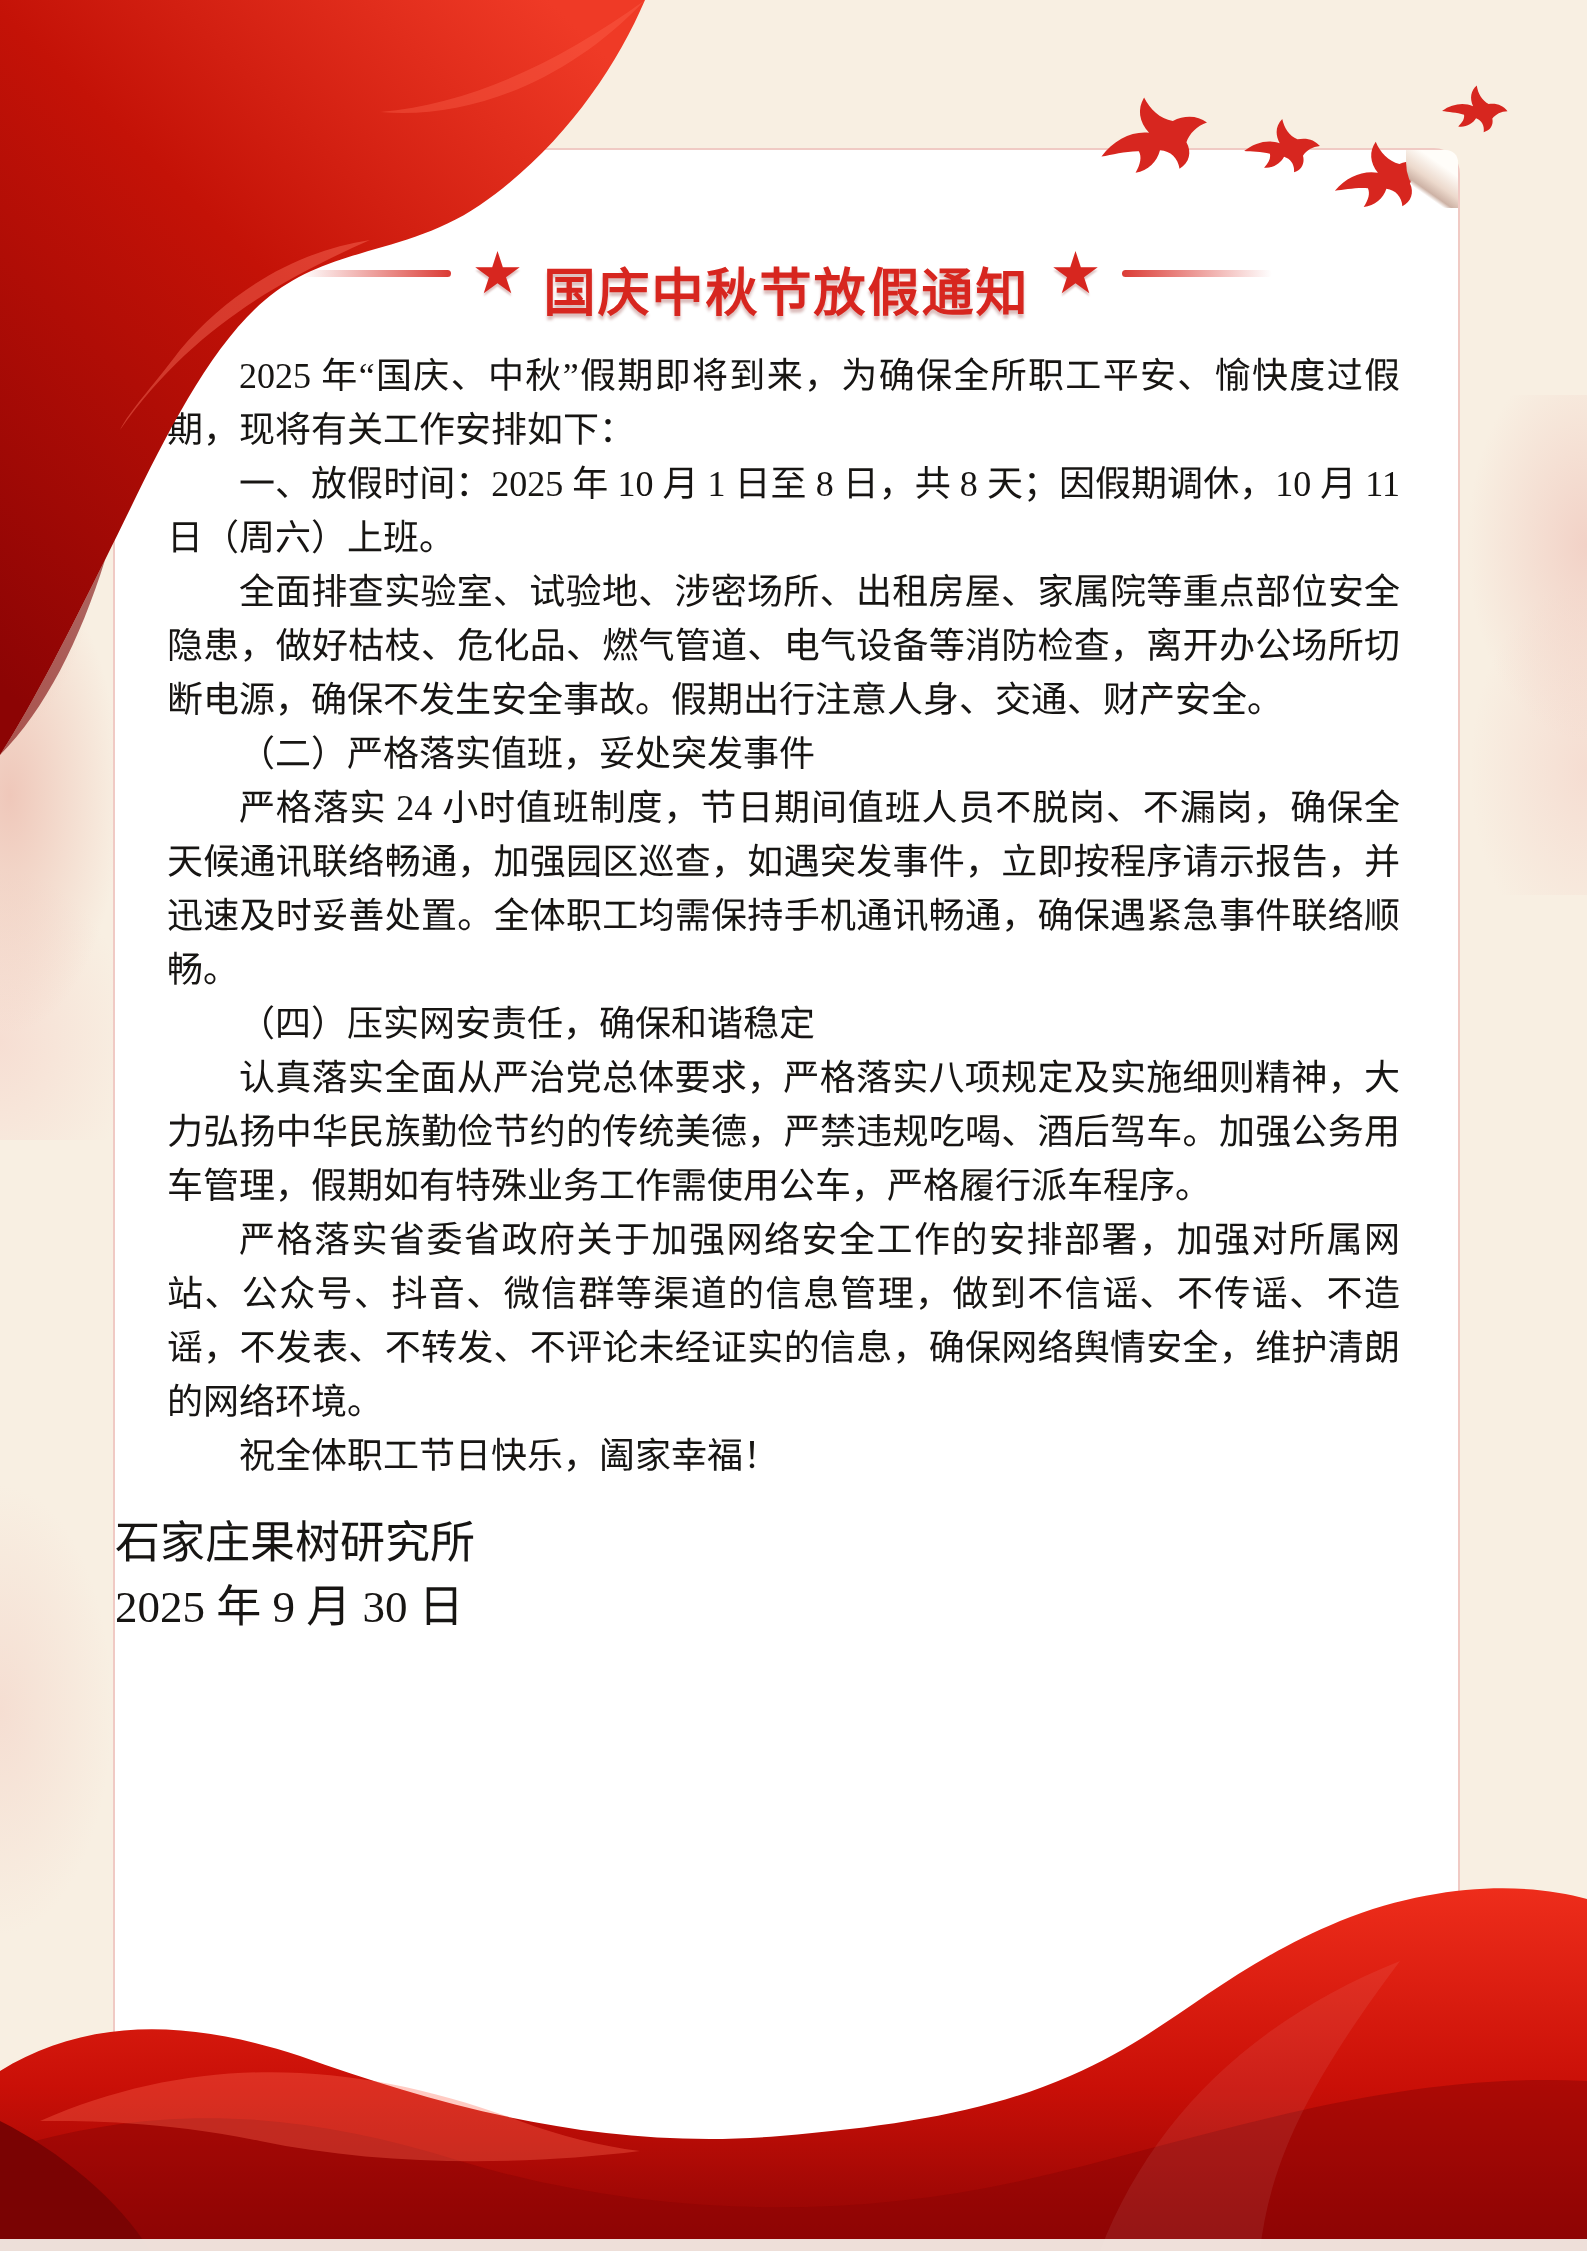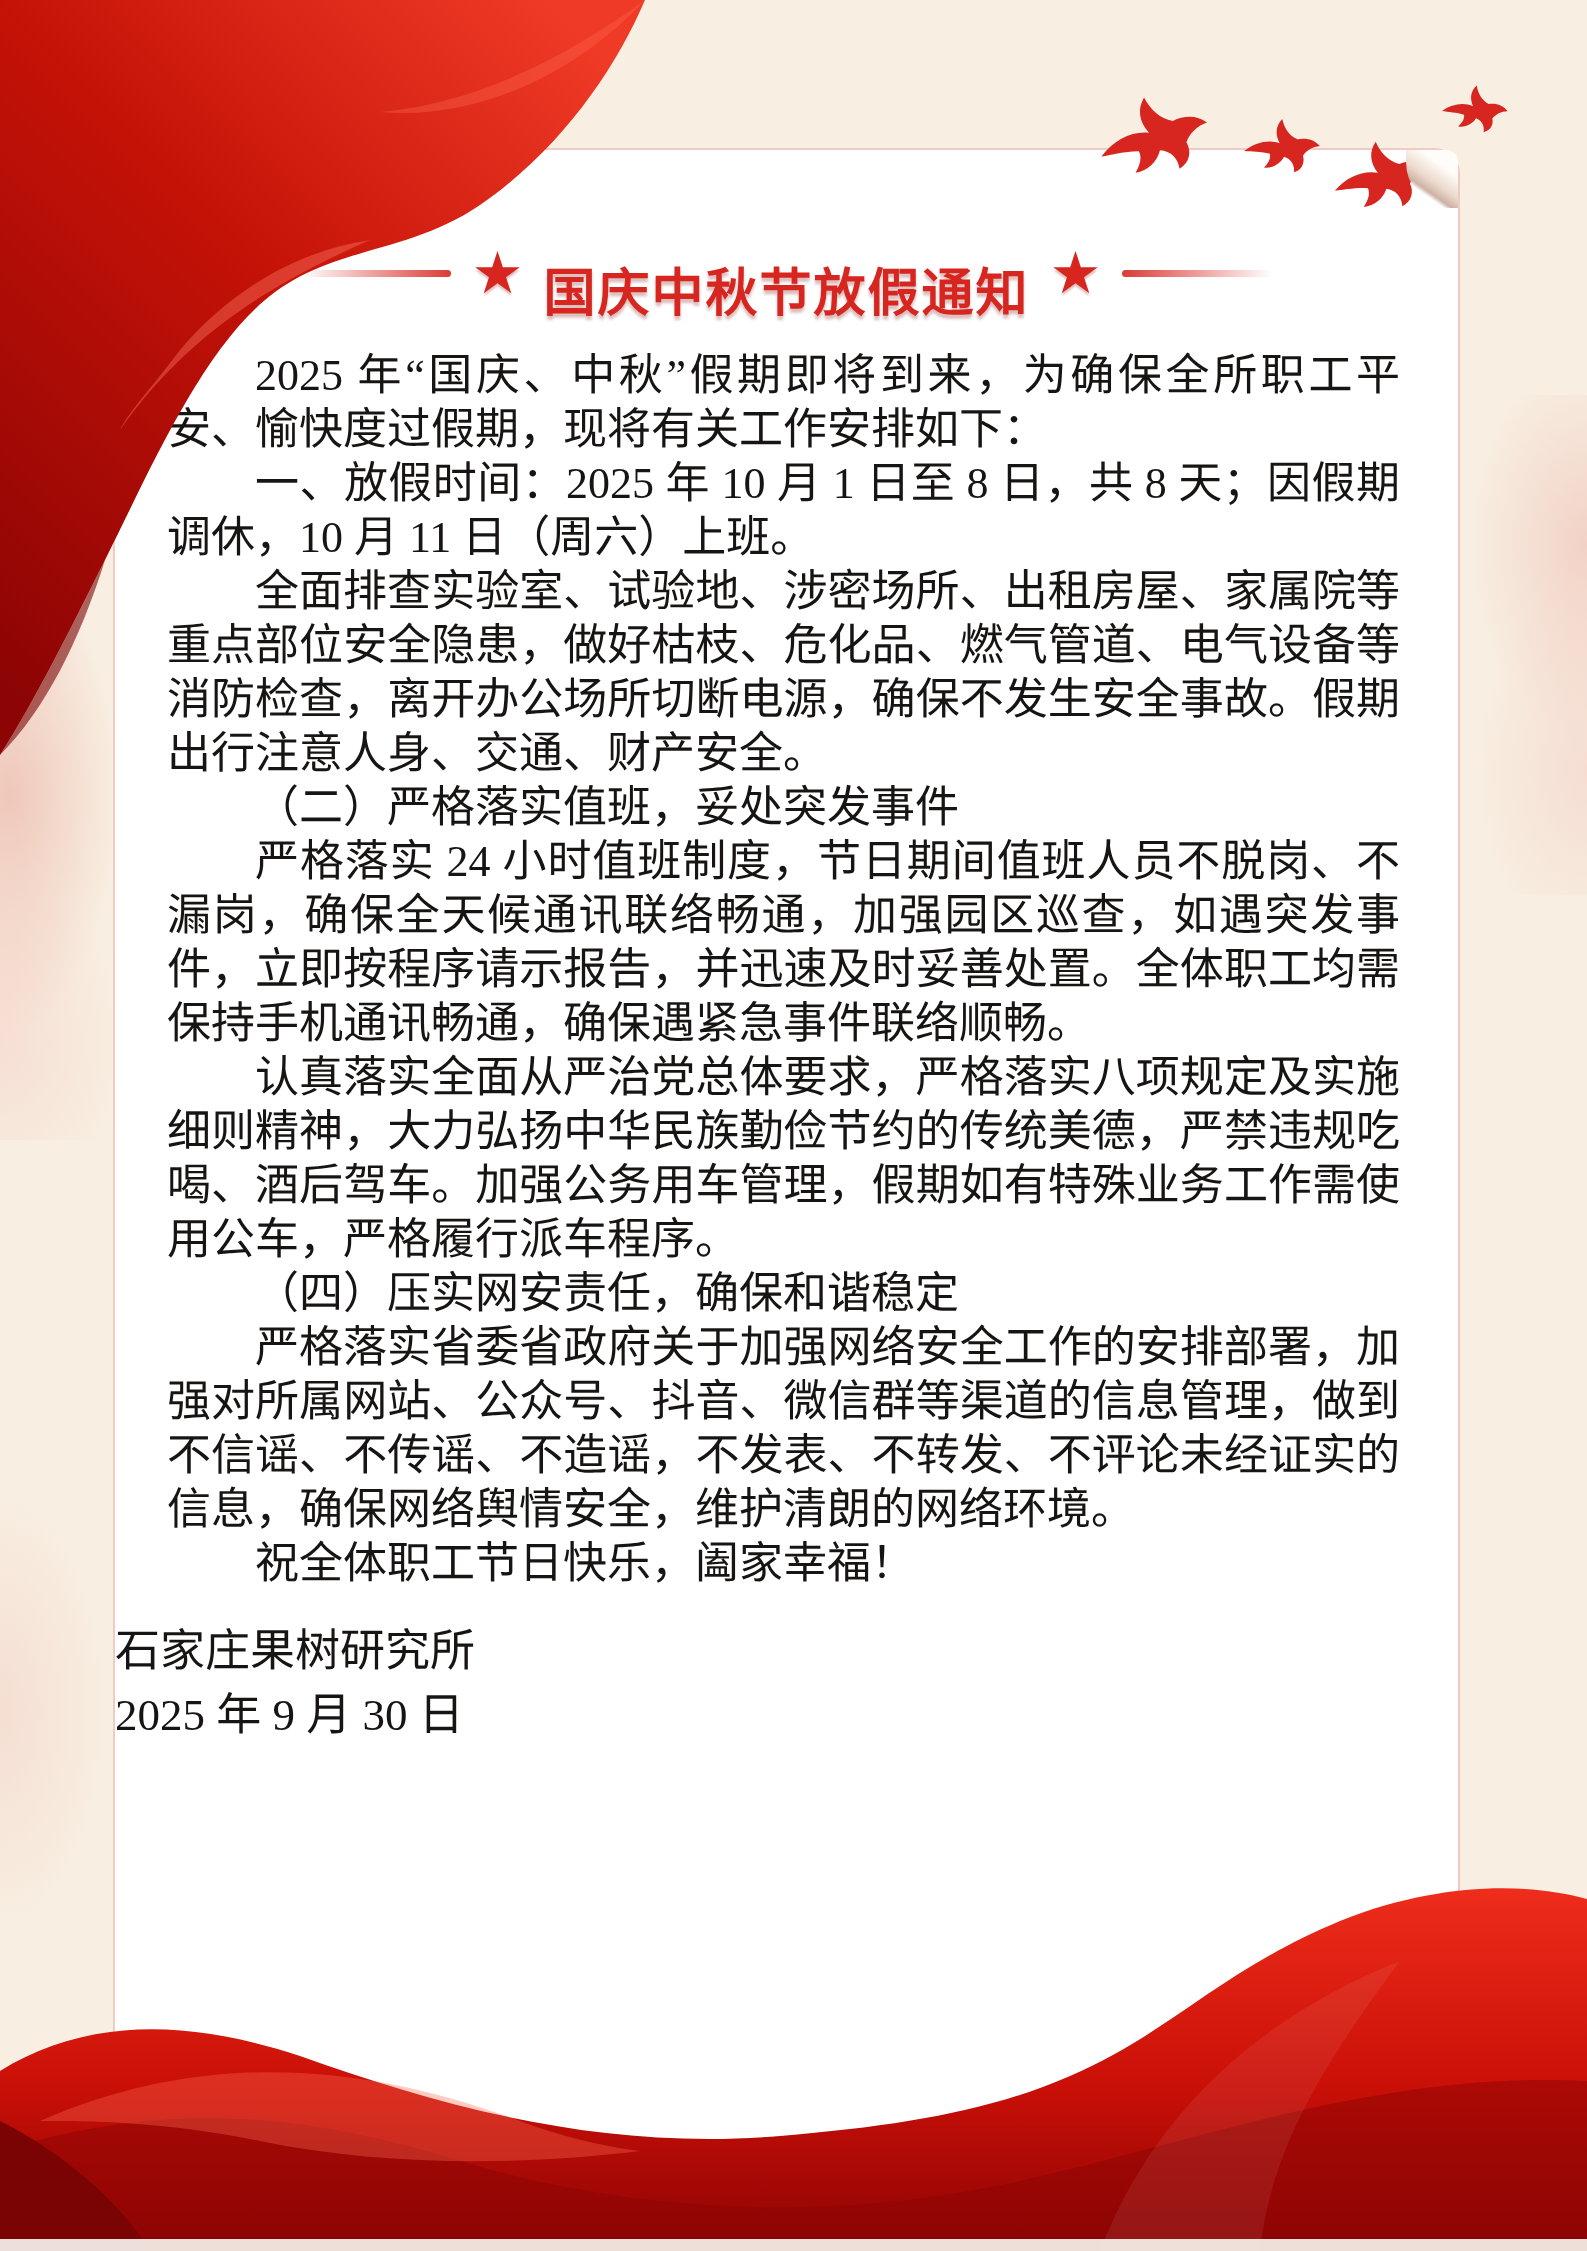--- a/index.html
+++ b/index.html
@@ -41,21 +41,21 @@
   .title-line.left{background:linear-gradient(90deg,rgba(215,38,31,0),rgba(215,38,31,.9));}
   .title-line.right{background:linear-gradient(270deg,rgba(215,38,31,0),rgba(215,38,31,.9));}
   .title-star{color:var(--title-red);font-size:58px;line-height:1;
     font-family:"DejaVu Sans","Liberation Sans",sans-serif;
     text-shadow:0 3px 2px rgba(122,16,12,.25);}
   .page-title{color:var(--title-red);font-size:52px;line-height:1.05;font-weight:900;
     letter-spacing:2px;font-family:"Liberation Sans","DejaVu Sans",sans-serif;
     text-shadow:0 4px 3px rgba(122,16,12,.28);white-space:nowrap;margin-top:40px;}
 
   
-  .body-text{margin:28px 58px 0 52px;font-size:44px;line-height:54px;
+  .body-text{margin:28px 58px 0 52px;font-size:36px;line-height:54px;
     color:var(--text-color);text-align:justify;}
   .body-text p{text-indent:2em;}
 
   
   .signature{margin-top:28px;padding-right:88px;
     font-size:45px;line-height:64px;color:var(--text-color);}
 
   
   .ribbon-topleft{position:absolute;left:0;top:0;width:660px;height:760px;z-index:3;}
   
@@ -85,22 +85,22 @@
       <span class="title-star">★</span>
       <span class="title-line right"></span>
     </div>
 
     <div class="body-text">
         <p>2025 年“国庆、中秋”假期即将到来，为确保全所职工平安、愉快度过假期，现将有关工作安排如下：</p>
         <p>一、放假时间：2025 年 10 月 1 日至 8 日，共 8 天；因假期调休，10 月 11 日（周六）上班。</p>
         <p>全面排查实验室、试验地、涉密场所、出租房屋、家属院等重点部位安全隐患，做好枯枝、危化品、燃气管道、电气设备等消防检查，离开办公场所切断电源，确保不发生安全事故。假期出行注意人身、交通、财产安全。</p>
         <p>（二）严格落实值班，妥处突发事件</p>
         <p>严格落实 24 小时值班制度，节日期间值班人员不脱岗、不漏岗，确保全天候通讯联络畅通，加强园区巡查，如遇突发事件，立即按程序请示报告，并迅速及时妥善处置。全体职工均需保持手机通讯畅通，确保遇紧急事件联络顺畅。</p>
+        <p>（四）压实网安责任，确保和谐稳定</p>
         <p>认真落实全面从严治党总体要求，严格落实八项规定及实施细则精神，大力弘扬中华民族勤俭节约的传统美德，严禁违规吃喝、酒后驾车。加强公务用车管理，假期如有特殊业务工作需使用公车，严格履行派车程序。</p>
-        <p>（四）压实网安责任，确保和谐稳定</p>
         <p>严格落实省委省政府关于加强网络安全工作的安排部署，加强对所属网站、公众号、抖音、微信群等渠道的信息管理，做到不信谣、不传谣、不造谣，不发表、不转发、不评论未经证实的信息，确保网络舆情安全，维护清朗的网络环境。</p>
         <p>祝全体职工节日快乐，阖家幸福！</p>
       </div>
 
     <div class="signature">
       <div>石家庄果树研究所</div>
       <div>2025 年 9 月 30 日</div>
     </div>
   </div>
 

